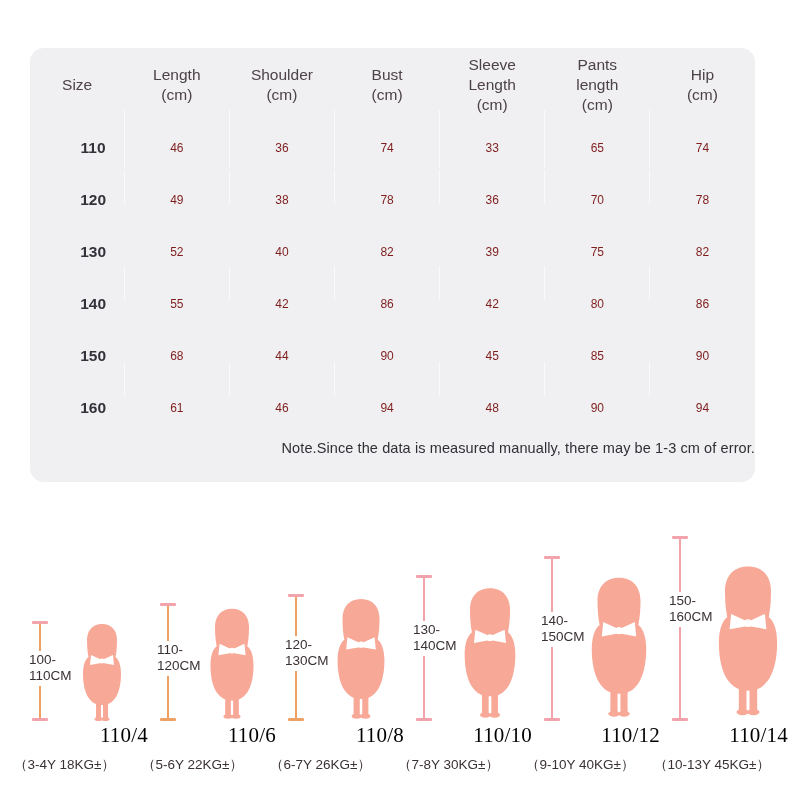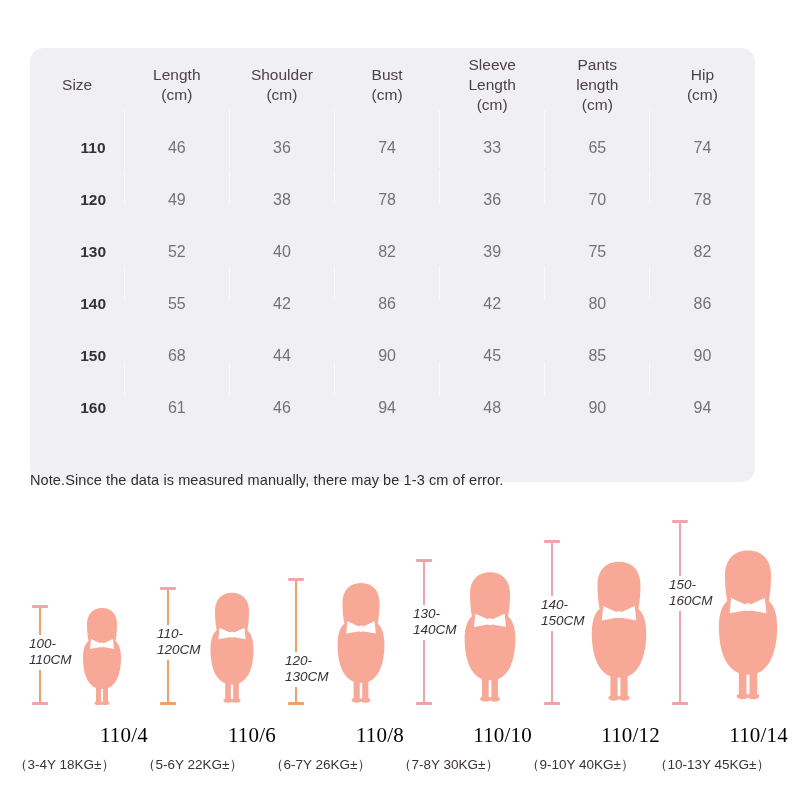--- a/index.html
+++ b/index.html
@@ -52,71 +52,69 @@
     font-size: 15.5px;
     line-height: 1.28;
     color: #4c4247;
   }
   .tbl thead th .hdr-l1 { display: block; }
   .tbl thead th .hdr-l2 { display: block; }
   .tbl thead th .hdr-l3 { display: block; }
 
   .tbl tbody td {
     height: 48px;
-    font-size: 16px;
-    color: #737373;
+    font-size: 12px;
+    color: #7f1d1d;
   }
   .tbl tbody td.sizecell {
     color: #33323a;
     font-weight: 700;
     font-size: 15.5px;
     padding-left: 32px;
   }
 
   
   .sep {
     position: absolute;
     width: 1px;
     background: #fafafb;
     pointer-events: none;
   }
 
   #table-note {
     position: absolute;
-    left: 0;
+    left: 16px;
     right: 0;
     top: 392px;
-    text-align: left;
+    text-align: right;
     font-size: 14.5px;
     color: #2f2f35;
     letter-spacing: 0.1px;
-    margin-top: 32px;
   }
 
   
   #figures-row {
     position: absolute;
     left: 0;
     top: 505px;
     width: 800px;
     height: 295px;
   }
   .fig-cell {
     position: absolute;
     bottom: 0;
     width: 128px;
     height: 295px;
   }
   .fig-art {
     position: absolute;
     left: 0;
     right: 0;
-    bottom: 95px;
+    bottom: 79px;
     height: 200px;
-    font-style: italic;
   }
   
   .meas {
     position: absolute;
     left: 12px;
     bottom: 0;
   }
   .meas .bar {
     position: absolute;
     left: 7px;
@@ -382,21 +380,21 @@
     <div class="fig-title">110/6</div>
     <div class="fig-sub">（5-6Y  22KG±）</div>
   </div>
 
   <div class="fig-cell" style="left:276px;">
     <div class="fig-art">
       <div class="meas" style="bottom:0; height:127px;">
         <div class="bar" style="background:#efa163;"></div>
         <div class="cap top" style="background:#f2a3ab;"></div>
         <div class="cap bot" style="background:#efa163;"></div>
-        <div class="meas-label" style="top:42px;margin-top:32px;">
+        <div class="meas-label" style="top:42px;">
           <span>120-</span>
           <span>130CM</span>
         </div>
       </div>
       <div class="girl" style="left:48px; width:74px; height:128px;">
         <svg viewBox="0 0 120 200" xmlns="http://www.w3.org/2000/svg" aria-hidden="true">
           <g fill="#f8a897">
             <path d="M60 6 C40 6 30 20 30 38 C30 52 31 62 33 72 C25 78 22 92 22 106 C22 126 26 142 32 152 C40 164 48 168 60 168 C72 168 80 164 88 152 C94 142 98 126 98 106 C98 92 95 78 87 72 C89 62 90 52 90 38 C90 20 80 6 60 6 Z"></path>
             <path d="M48 164 L48 196 L58 196 L58 164 Z"></path>
             <path d="M62 164 L62 196 L72 196 L72 164 Z"></path>

